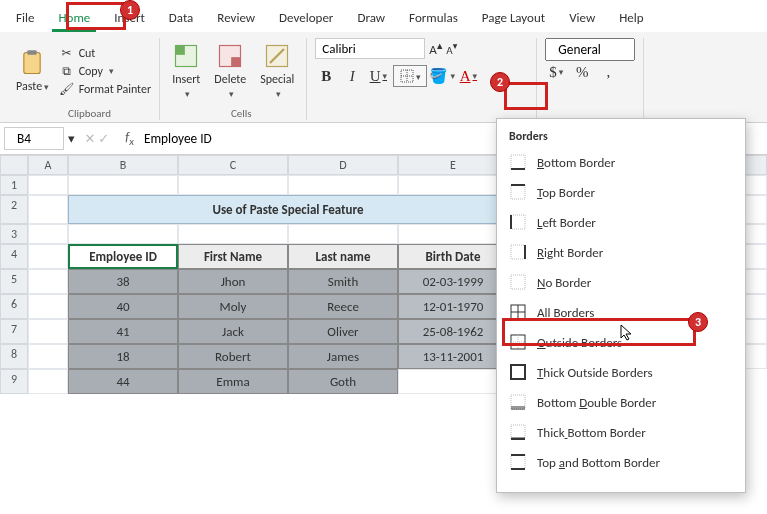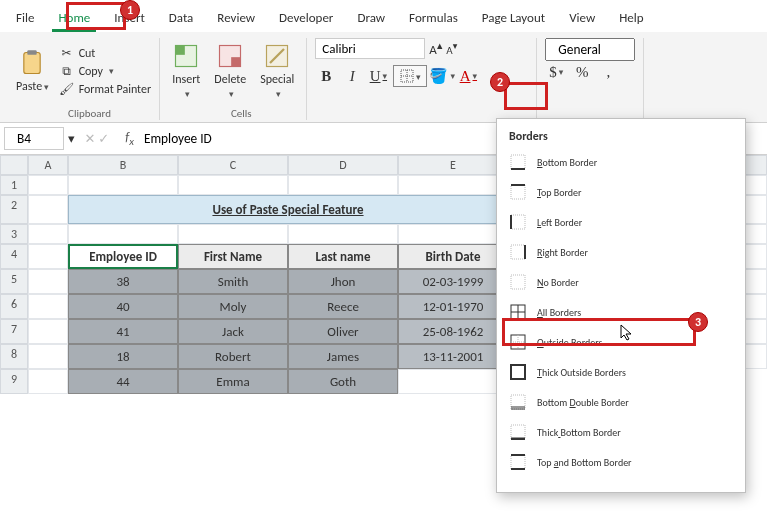--- a/index.html
+++ b/index.html
@@ -42,21 +42,21 @@
 .cell { border: 1px solid #e3e6ea; padding: 4px 6px; text-align: center; font-family: Calibri; }
 .title-merge { grid-column: 3 / 7; background: #d6e8f3; font-weight: 700; text-align: center; padding: 6px; border: 1px solid #9db7c9; }
 .hdr { background: #ececec; font-weight: 700; border: 1px solid #888; }
 .hdr.active-cell { background: #fff; outline: 2px solid #1a7f47; outline-offset: -2px; }
 .data { background: #a8aeb4; border: 1px solid #888; }
 .data.lastcol { background: #b8bec4; }
 
 
 .dropdown { position: absolute; left: 496px; top: 118px; width: 250px; background: #fff; border: 1px solid #bfbfbf; box-shadow: 2px 4px 12px rgba(0,0,0,0.25); padding: 6px 2px 15px 2px; z-index: 50; }
 .dropdown-title { font-weight: 700; padding: 4px 10px; font-size: 12px; }
-.menu-item { display: flex; align-items: center; gap: 10px; padding: 6px 10px; font-size: 10px; }
+.menu-item { display: flex; align-items: center; gap: 10px; padding: 6px 10px; font-size: 13px; }
 .menu-icon { width: 18px; height: 18px; display: inline-flex; align-items: center; justify-content: center; }
 .menu-label u { text-decoration: underline; }
 
 
 .callout { position: absolute; background: #d03030; color: #fff; width: 20px; height: 20px; border-radius: 50%; display: flex; align-items: center; justify-content: center; font-size: 12px; font-weight: 700; border: 1px solid #a00; z-index: 100; }
 .box1 { position: absolute; left: 66px; top: 2px; width: 60px; height: 28px; border: 3px solid #cf2020; z-index: 90; }
 .box2 { position: absolute; left: 504px; top: 82px; width: 44px; height: 28px; border: 3px solid #cf2020; z-index: 90; }
 .box3 { position: absolute; left: 502px; top: 318px; width: 194px; height: 28px; border: 3px solid #cf2020; z-index: 90; }
 .cursor { position: absolute; left: 620px; top: 324px; z-index: 95; }
 
@@ -187,41 +187,41 @@
     <div class="colhdr"></div>
     <div class="rowhdr">1</div>
     <div class="cell" style="background: rgb(255, 255, 255);"></div>
     <div class="cell" style="background: rgb(255, 255, 255);"></div>
     <div class="cell" style="background: rgb(255, 255, 255);"></div>
     <div class="cell" style="background: rgb(255, 255, 255);"></div>
     <div class="cell" style="background: rgb(255, 255, 255);"></div>
     <div class="cell" style="background: rgb(255, 255, 255);"></div>
     <div class="rowhdr">2</div>
     <div class="cell" style="background: rgb(255, 255, 255);"></div>
-    <div class="title-merge" style="grid-column: 3 / 7; text-decoration: underline;">Use of Paste Special Feature</div>
+    <div class="title-merge" style="grid-column: 3 / 7;">Use of Paste Special Feature</div>
     <div class="cell" style="background: rgb(255, 255, 255);"></div>
     <div class="rowhdr">3</div>
     <div class="cell" style="background: rgb(255, 255, 255);"></div>
     <div class="cell" style="background: rgb(255, 255, 255);"></div>
     <div class="cell" style="background: rgb(255, 255, 255);"></div>
     <div class="cell" style="background: rgb(255, 255, 255);"></div>
     <div class="cell" style="background: rgb(255, 255, 255);"></div>
     <div class="cell" style="background: rgb(255, 255, 255);"></div>
     <div class="rowhdr">4</div>
     <div class="cell" style="background: rgb(255, 255, 255);"></div>
     <div class="cell hdr active-cell">Employee ID</div>
     <div class="cell hdr">First Name</div>
     <div class="cell hdr">Last name</div>
     <div class="cell hdr">Birth Date</div>
     <div class="cell" style="background: rgb(255, 255, 255);"></div>
     <div class="rowhdr">5</div>
     <div class="cell" style="background: rgb(255, 255, 255);"></div>
     <div class="cell data">38</div>
+    <div class="cell data">Jhon</div>
     <div class="cell data">Smith</div>
-    <div class="cell data">Jhon</div>
     <div class="cell data lastcol">02-03-1999</div>
     <div class="cell" style="background: rgb(255, 255, 255);"></div>
     <div class="rowhdr">6</div>
     <div class="cell" style="background: rgb(255, 255, 255);"></div>
     <div class="cell data">40</div>
     <div class="cell data">Moly</div>
     <div class="cell data">Reece</div>
     <div class="cell data lastcol">12-01-1970</div>
     <div class="cell" style="background: rgb(255, 255, 255);"></div>
     <div class="rowhdr">7</div>

